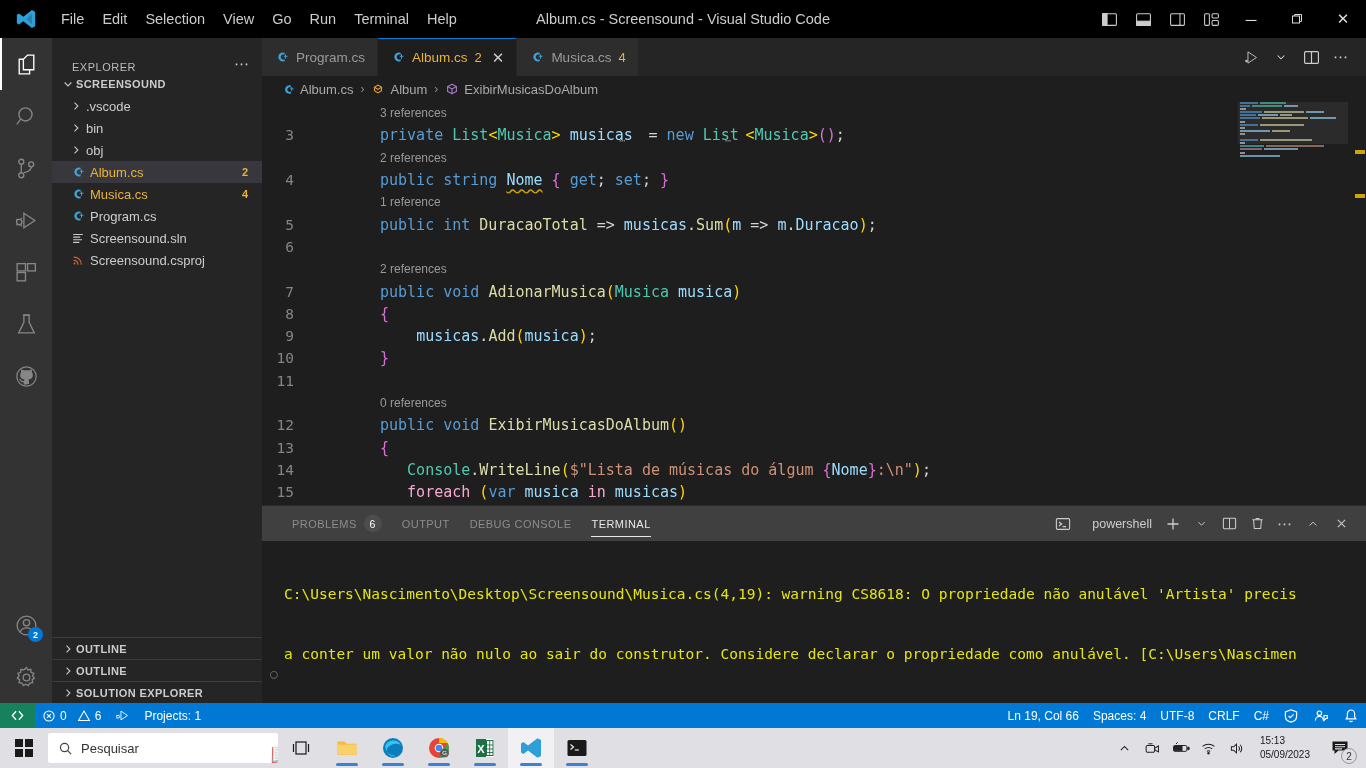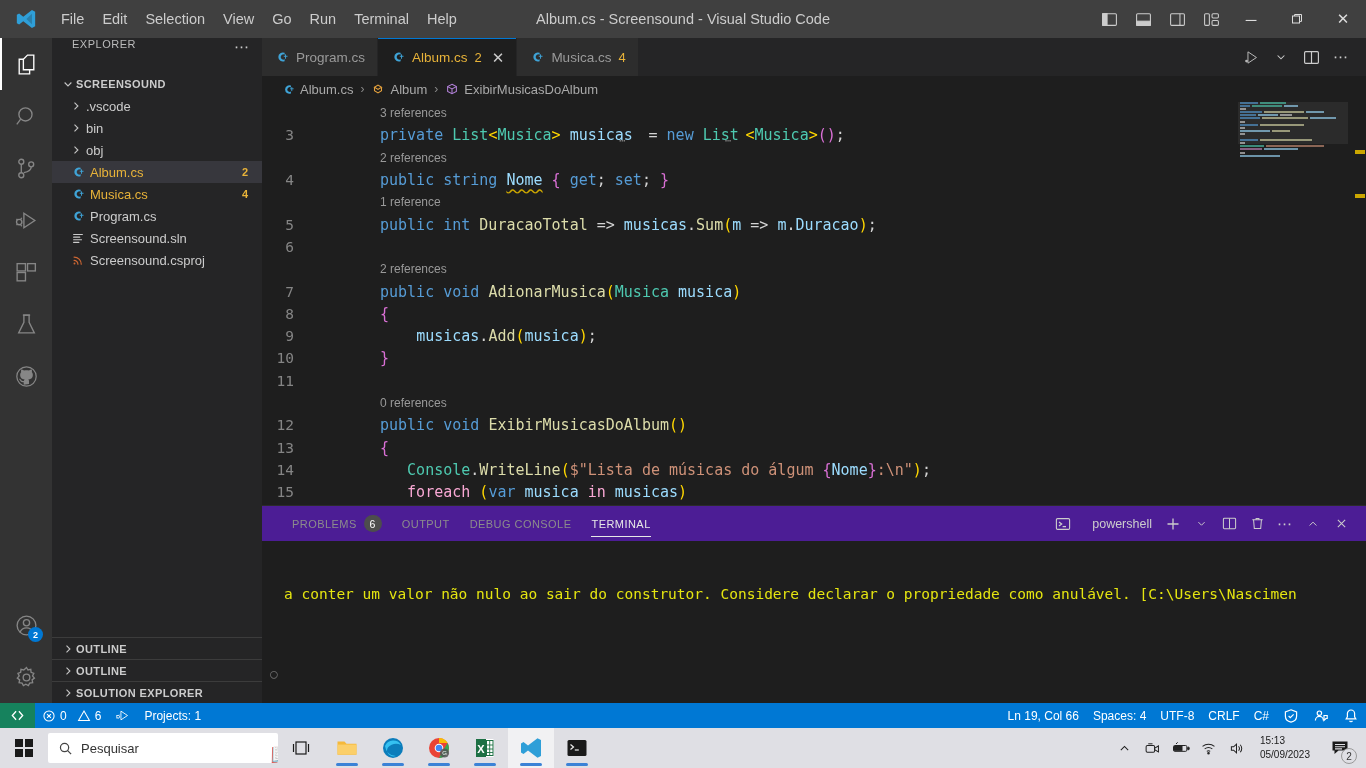--- a/index.html
+++ b/index.html
@@ -7,21 +7,21 @@
     width: 1366px; height: 768px;
     background: #1e1e1e; overflow: hidden;
     font-family: "Liberation Sans", sans-serif;
     -webkit-font-smoothing: antialiased;
   }
   .app { position: relative; width: 1366px; height: 768px; }
 
   
   .titlebar {
     position: absolute; top: 0; left: 0; width: 1366px; height: 38px;
-    background: #404040; display: flex; align-items: center;
+    background: #000000; display: flex; align-items: center;
     color: #cccccc; font-size: 14.5px;
   }
   .vscode-logo { width: 52px; height: 38px; display: flex; align-items: center; justify-content: center; }
   .menu { display: flex; align-items: center; gap: 0px; }
   .menu-item { padding: 3px 9px; cursor: default; white-space: nowrap; }
   .win-title {
     position: absolute; left: 0; width: 1366px; text-align: center;
     font-size: 14.5px; color: #cccccc; pointer-events: none;
   }
   .win-right { position: absolute; right: 0; top: 0; height: 38px; display: flex; align-items: center; }
@@ -47,21 +47,21 @@
     font-size: 9px; min-width: 15px; height: 15px; border-radius: 8px;
     display: flex; align-items: center; justify-content: center; font-weight: bold;
   }
 
   
   .sidebar {
     position: absolute; top: 38px; left: 52px; width: 210px; height: 665px;
     background: #252526; color: #cccccc; font-size: 13px;
   }
   .sidebar-header {
-    height: 35px; display: flex; align-items: flex-start; justify-content: space-between;
+    height: 35px; display: flex; align-items: flex-end; justify-content: space-between;
     padding: 0 12px 0 20px; font-size: 11px; letter-spacing: .5px; color: #bbbbbb;
   }
   .sidebar-dots { color: #ccc; font-size: 15px; letter-spacing: 1px; }
   .tree-root {
     height: 22px; display: flex; align-items: center; padding-left: 8px;
     font-size: 11px; font-weight: bold; letter-spacing: .4px; color: #cccccc;
   }
   .tree-row {
     height: 22px; display: flex; align-items: center; padding-left: 8px; padding-right: 14px;
     font-size: 13px; color: #cccccc; position: relative;
@@ -159,21 +159,21 @@
   }
   .overview-mark { position: absolute; right: 1px; width: 10px; height: 4px; background: #cca700; }
 
   
   .panel {
     position: absolute; top: 505px; left: 262px; width: 1104px; height: 198px;
     background: #1e1e1e; border-top: 1px solid #2b2b2b;
   }
   .panel-tabs {
     height: 35px; display: flex; align-items: center; padding-left: 20px; gap: 0;
-    background: #4c1d95;
+    background: #404040;
   }
   .ptab {
     font-size: 11px; letter-spacing: .45px; color: #8c8c8c; padding: 0 10px;
     height: 35px; display: flex; align-items: center; gap: 7px; position: relative;
   }
   .ptab.active { color: #e7e7e7; }
   .ptab.active::after {
     content: ""; position: absolute; left: 10px; right: 10px; bottom: 4px; height: 1px; background: #e7e7e7;
   }
   .pbadge {
@@ -779,20 +779,21 @@
         </div>
         <div class="pa">
           <svg width="13" height="13" viewBox="0 0 16 16" stroke="#cccccc" stroke-width="1.3">
               <path d="M3.5 3.5 L12.5 12.5 M12.5 3.5 L3.5 12.5"></path>
             </svg>
         </div>
       </div>
     </div>
 
     <div class="term-body">
+      <div class="term-line">C:\Users\Nascimento\Desktop\Screensound\Musica.cs(4,19): warning CS8618: O propriedade não anulável 'Artista' precis</div>
       <div class="term-line">a conter um valor não nulo ao sair do construtor. Considere declarar o propriedade como anulável. [C:\Users\Nascimen</div>
       
       
       
       
       
       <div style="position:absolute;left:8px;top:120px;color:#6a6a6a;font-size:13px;">○</div>
     </div>
   </div>
 

